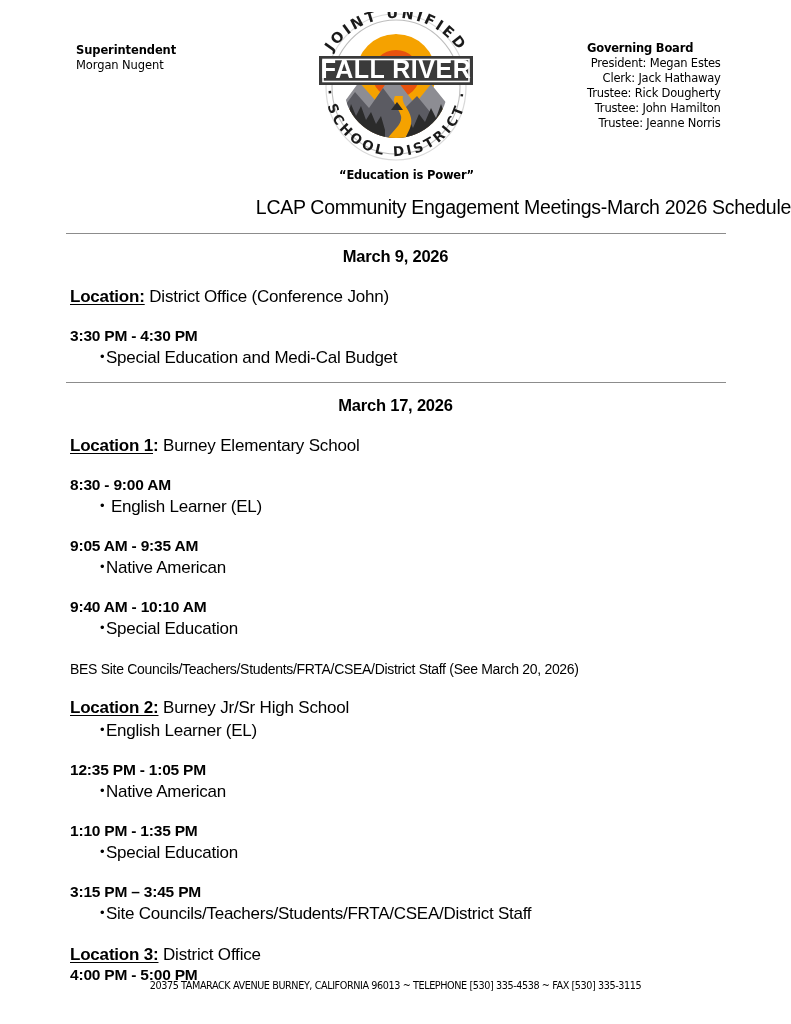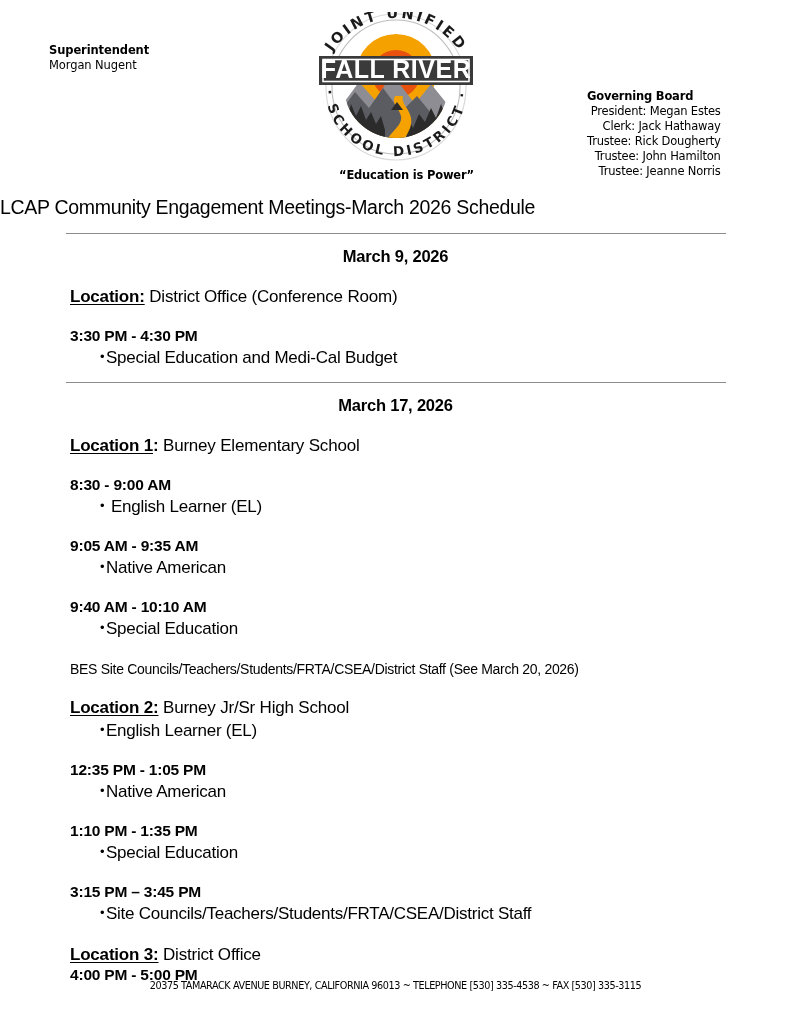--- a/index.html
+++ b/index.html
@@ -16,21 +16,21 @@
     overflow: hidden;
   }
 
   
   .letterhead {
     position: relative;
     height: 190px;
   }
   .superintendent-block {
     position: absolute;
-    left: 49px;
+    left: 76px;
     top: 43px;
     font-family: "DejaVu Sans", sans-serif;
     font-size: 11.5px;
     line-height: 1.28;
     letter-spacing: -0.1px;
   }
   .superintendent-title {
     font-weight: bold;
   }
   .superintendent-name {
@@ -41,21 +41,20 @@
     position: absolute;
     left: 587px;
     top: 41px;
     font-family: "DejaVu Sans", sans-serif;
     font-size: 11.5px;
     line-height: 1.30;
     letter-spacing: -0.2px;
   }
   .board-title {
     font-weight: bold;
-    margin-top: 48px;
   }
   .board-member {
     font-weight: normal;
     white-space: nowrap;
     text-align: right;
   }
 
   
   .logo-wrap {
     position: absolute;
@@ -75,21 +74,21 @@
     text-align: center;
     font-family: "DejaVu Sans", sans-serif;
     font-weight: bold;
     font-size: 11.5px;
     letter-spacing: -0.2px;
     padding-left: 22px;
   }
 
   
   .doc-title {
-    text-align: left;
+    text-align: right;
     font-size: 19.5px;
     letter-spacing: -0.3px;
     margin-top: 6px;
     white-space: nowrap;
   }
 
   .rule {
     width: 660px;
     margin: 14px auto 0 auto;
     height: 0;
@@ -252,21 +251,21 @@
 </div>
 
 <div class="doc-title">LCAP Community Engagement Meetings-March 2026 Schedule</div>
 
 <div class="rule"></div>
 
 <div class="date-heading">March 9, 2026</div>
 
 <div class="content">
   <div class="location-line">
-    <span class="location-label">Location:</span><span class="location-venue"> District Office (Conference Room)</span>
+    <span class="location-label">Location:</span><span class="location-venue"> District Office (Conference John)</span>
   </div>
 
   <div class="time-label">3:30 PM - 4:30 PM</div>
   <div class="bullet-row">
     <span class="bullet-dot">•</span>
     <span class="bullet-text">Special Education and Medi-Cal Budget</span>
   </div>
 </div>
 
 <div class="rule"></div>

